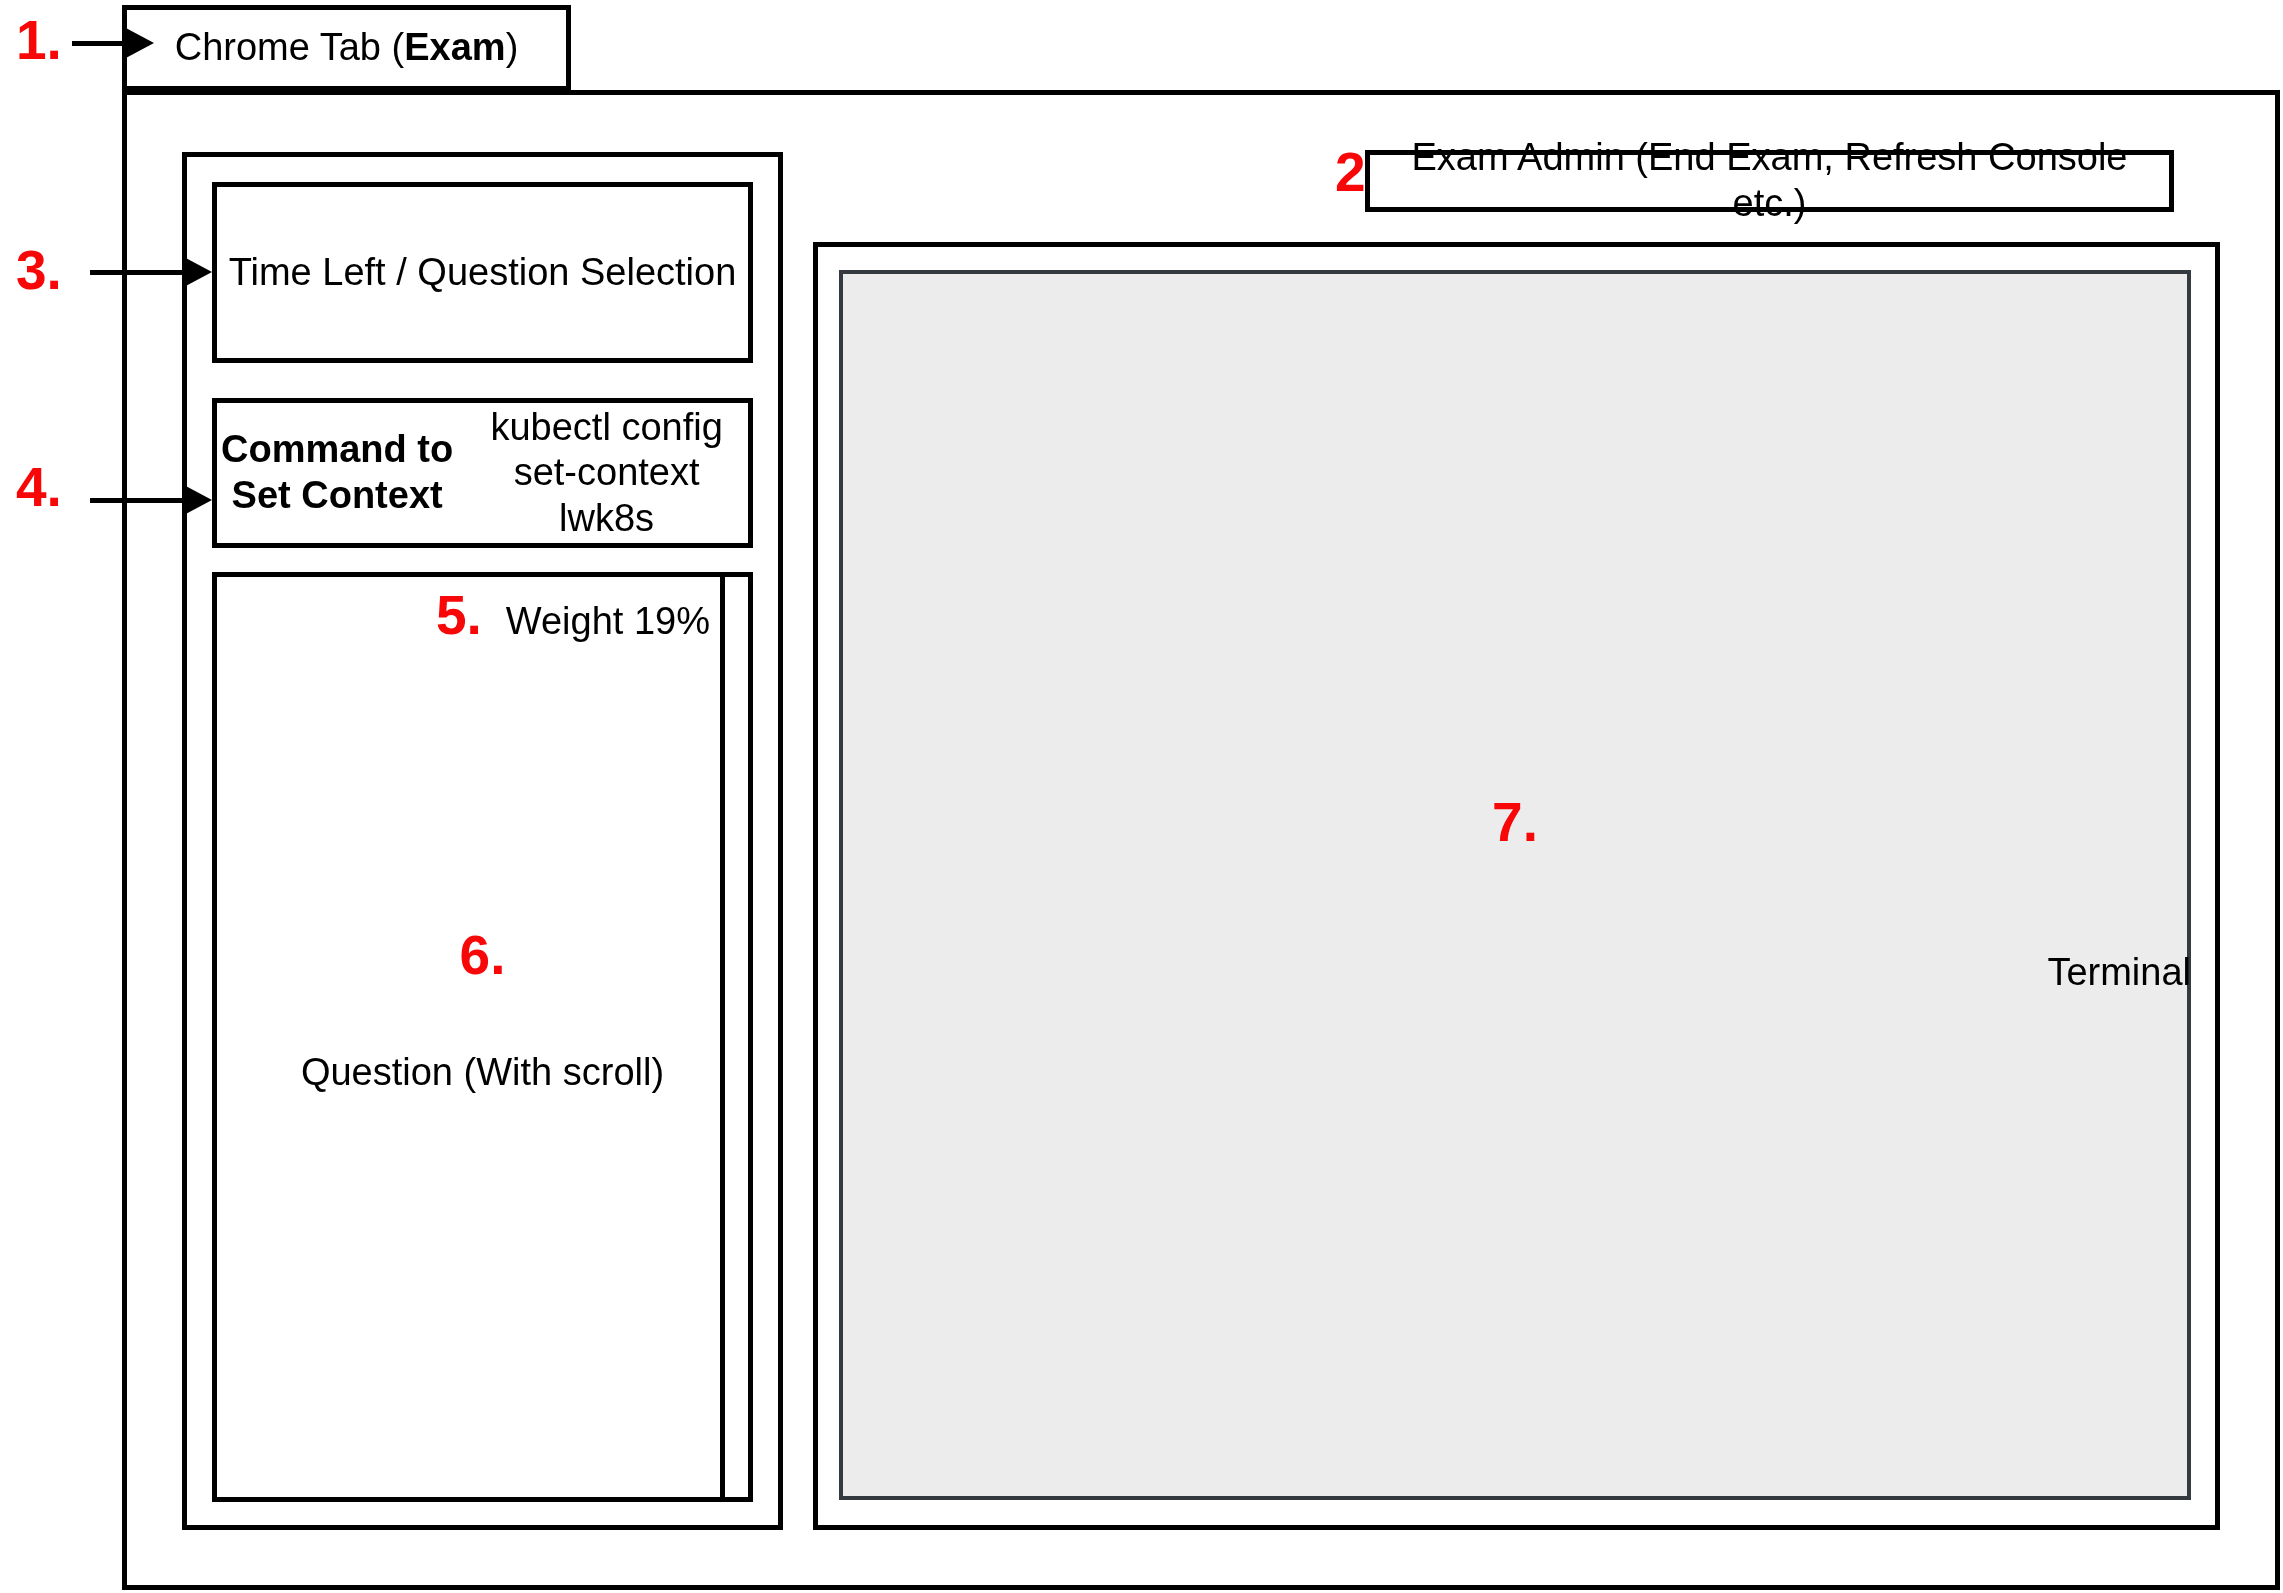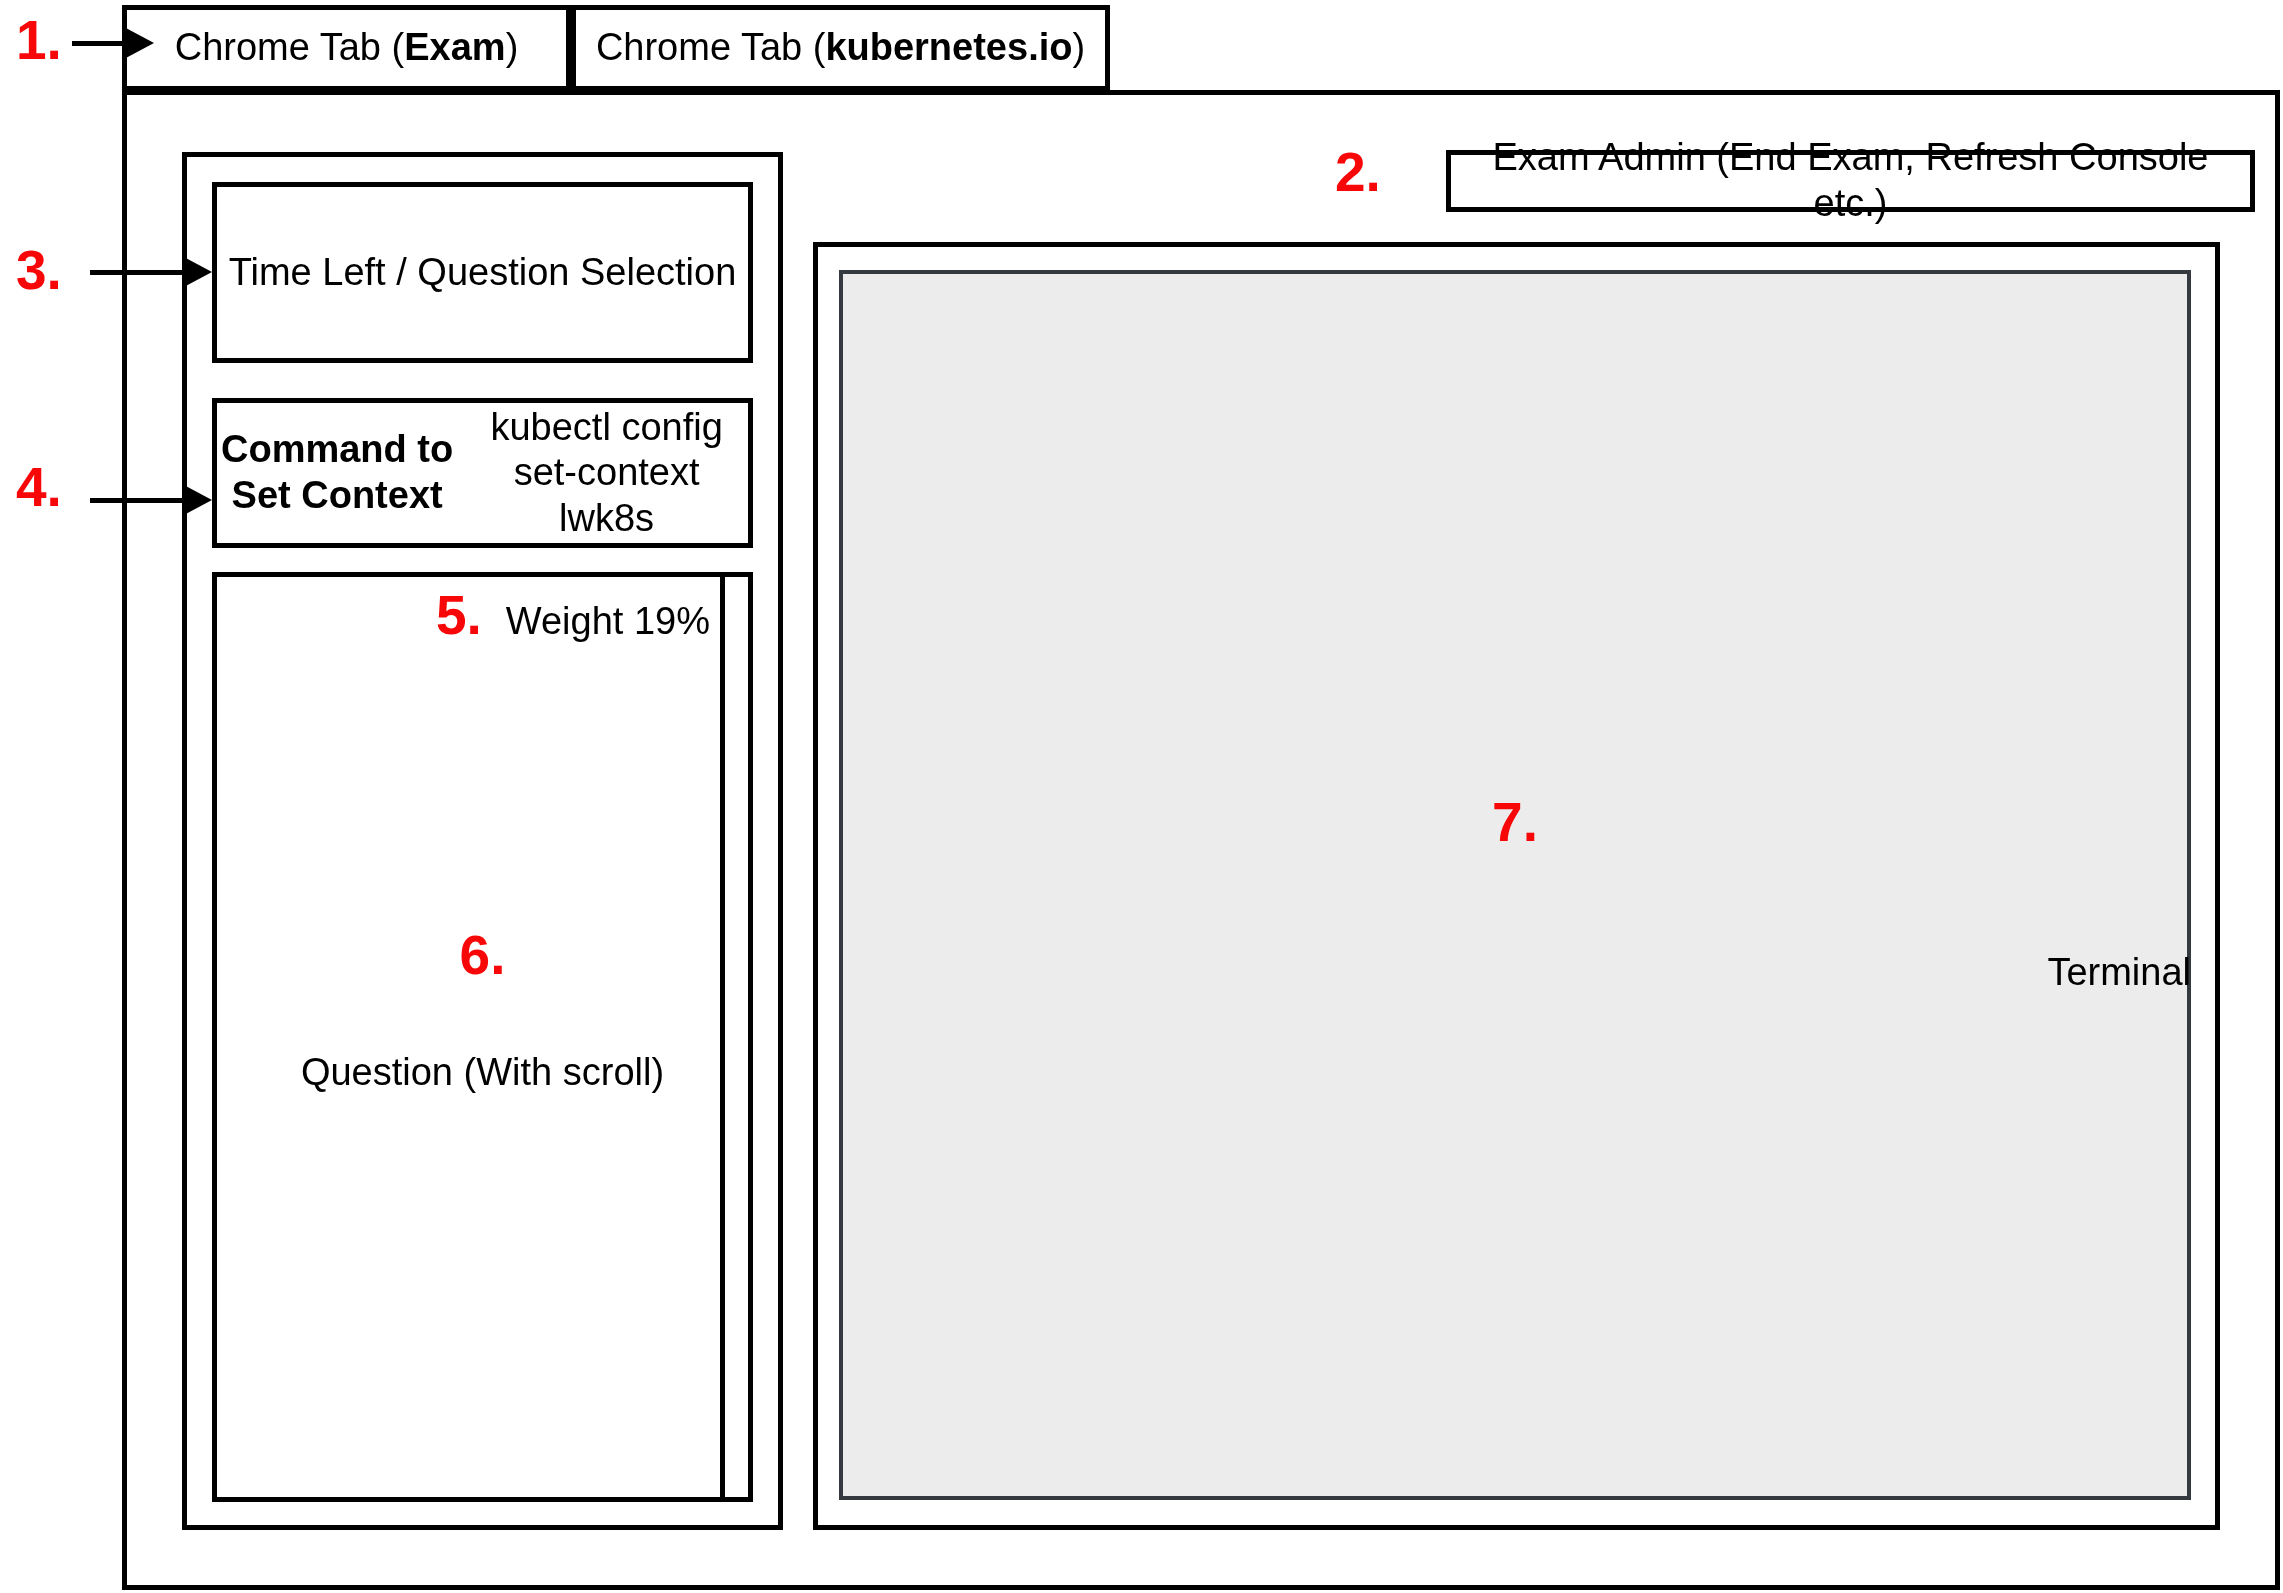--- a/index.html
+++ b/index.html
@@ -47,30 +47,27 @@
 </head>
 <body>
 
 <div id="canvas">
 
   <div class="abs rect" style="left:122px;top:90px;width:2158px;height:1500px;"></div>
 
   <div class="abs rect fillwhite cc" style="left:122px;top:5px;width:449px;height:86px;">
     <div class="txt"><span>Chrome Tab (</span><span class="bold">Exam</span><span>)</span></div>
   </div>
-  <div class="abs rect fillwhite cc" style="left:571px;top:5px;width:539px;height:86px;">
-    <div class="txt"><span>Chrome Tab (</span><span class="bold">kubernetes.io</span><span>)</span></div>
-  </div>
 
   <div class="abs rednum" style="left:16px;top:13px;">1.</div>
   <div class="abs arrow-line" style="left:72px;top:41px;width:55px;"></div>
   <div class="abs arrow-head" style="left:124px;top:27px;"></div>
 
   <div class="abs rednum" style="left:1335px;top:145px;">2.</div>
-  <div class="abs rect fillwhite cc" style="left:1446px;top:150px;width:809px;height:62px;">
+  <div class="abs rect fillwhite cc" style="left:1365px;top:150px;width:809px;height:62px;">
     <div class="txt">Exam Admin (End Exam, Refresh Console etc.)</div>
   </div>
 
   <div class="abs rect" style="left:182px;top:152px;width:601px;height:1378px;"></div>
 
   <div class="abs rect fillwhite cc" style="left:212px;top:182px;width:541px;height:181px;">
     <div class="txt">Time Left / Question Selection</div>
   </div>
 
   <div class="abs rednum" style="left:16px;top:243px;">3.</div>

